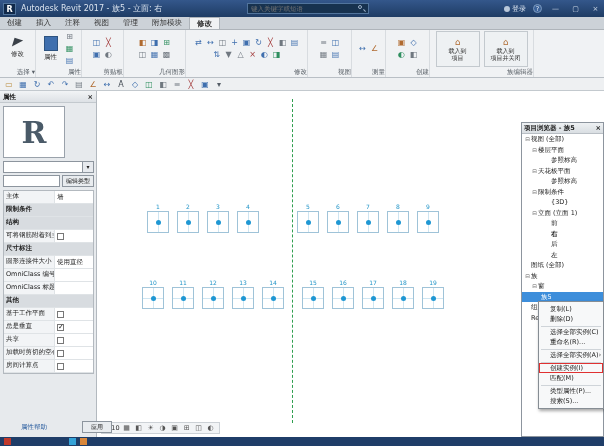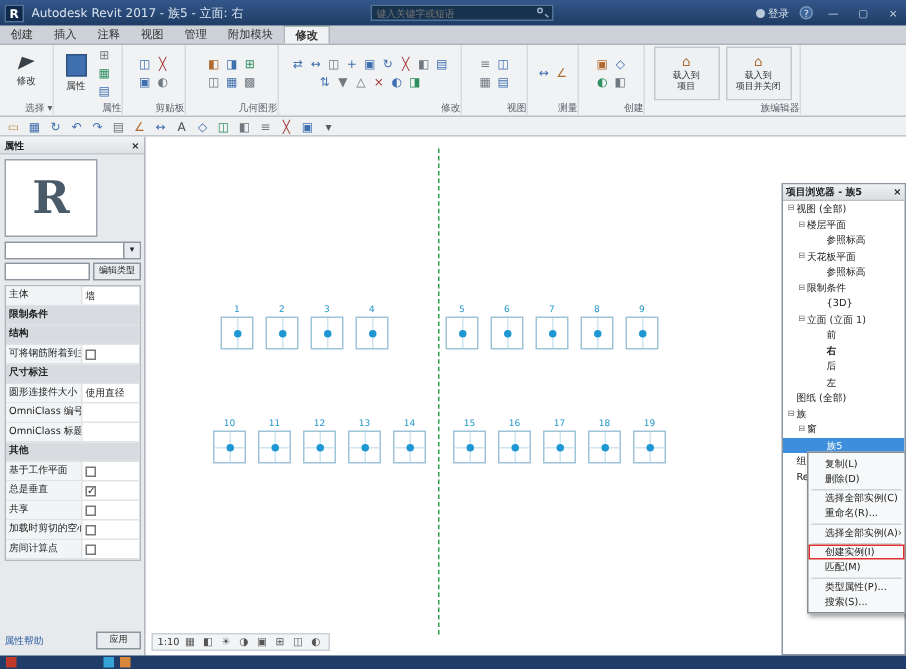--- a/index.html
+++ b/index.html
@@ -56,21 +56,21 @@
 .etbtn{width:32px;background:#e9ecef;border:1px solid #8d959e;font-size:6px;line-height:10px;text-align:center}
 .pgrid{position:absolute;left:3px;top:99px;width:91px;border:1px solid #b3b9bf;background:#fff}
 .prow{display:flex;height:13px;border-bottom:1px solid #dfe3e6}
 .pl{width:50px;padding:1px 2px;overflow:hidden;white-space:nowrap;background:#f2f4f6}
 .pv{flex:1;border-left:1px solid #dfe3e6;padding:1px 2px;overflow:hidden;white-space:nowrap;display:flex;align-items:center;gap:2px}
 .prow.g{background:#d8dce0;font-weight:bold}
 .prow.g .pl{background:transparent;width:100%}
 .cb{display:none;width:7px;height:7px;border:1px solid #777;background:#fff;position:relative;flex:none}
 .prow.chk .cb{display:inline-block}
 .prow.on .cb::after{content:"✓";position:absolute;left:0;top:-2px;font-size:7px;color:#222}
-.pfoot{position:absolute;left:3px;bottom:4px;width:91px;display:flex;justify-content:space-between;align-items:center}
+.pfoot{position:absolute;left:21px;bottom:4px;width:91px;display:flex;justify-content:space-between;align-items:center}
 .hlp{color:#2a5d9f}
 .applybtn{width:30px;height:12px;background:#e9ecef;border:1px solid #8d959e;text-align:center;line-height:10px;font-size:6px}
 
 
 .canvas{position:absolute;left:97px;top:91px;width:507px;height:346px;background:#fff;z-index:1}
 .refline{position:absolute;left:195px;top:8px;height:324px;width:0;border-left:1px dashed #2e9e4f}
 .symrow{position:absolute;left:0;width:100%;height:30px}
 .sym{position:absolute;width:22px;top:0}
 .num{height:8px;font-size:6px;color:#2596c8;text-align:center;line-height:8px}
 .sboxg{width:22px;height:22px;border:1px solid #9fc3d8;position:relative;background:#fff}
@@ -631,21 +631,21 @@
         <span class="tl">图纸 (全部)</span>
       </div>
       <div class="trow" style="padding-left: 2px;">
         <span class="tg">⊟</span>
         <span class="tl">族</span>
       </div>
       <div class="trow" style="padding-left: 9px;">
         <span class="tg">⊟</span>
         <span class="tl">窗</span>
       </div>
-      <div class="trow sel" style="padding-left: 22px;">
+      <div class="trow sel" style="padding-left: 12px;">
         <span class="tg"></span>
         <span class="tl">族5</span>
       </div>
       <div class="trow" style="padding-left: 2px;">
         <span class="tg"></span>
         <span class="tl">组</span>
       </div>
       <div class="trow" style="padding-left: 2px;">
         <span class="tg"></span>
         <span class="tl">Revit 链接</span>

